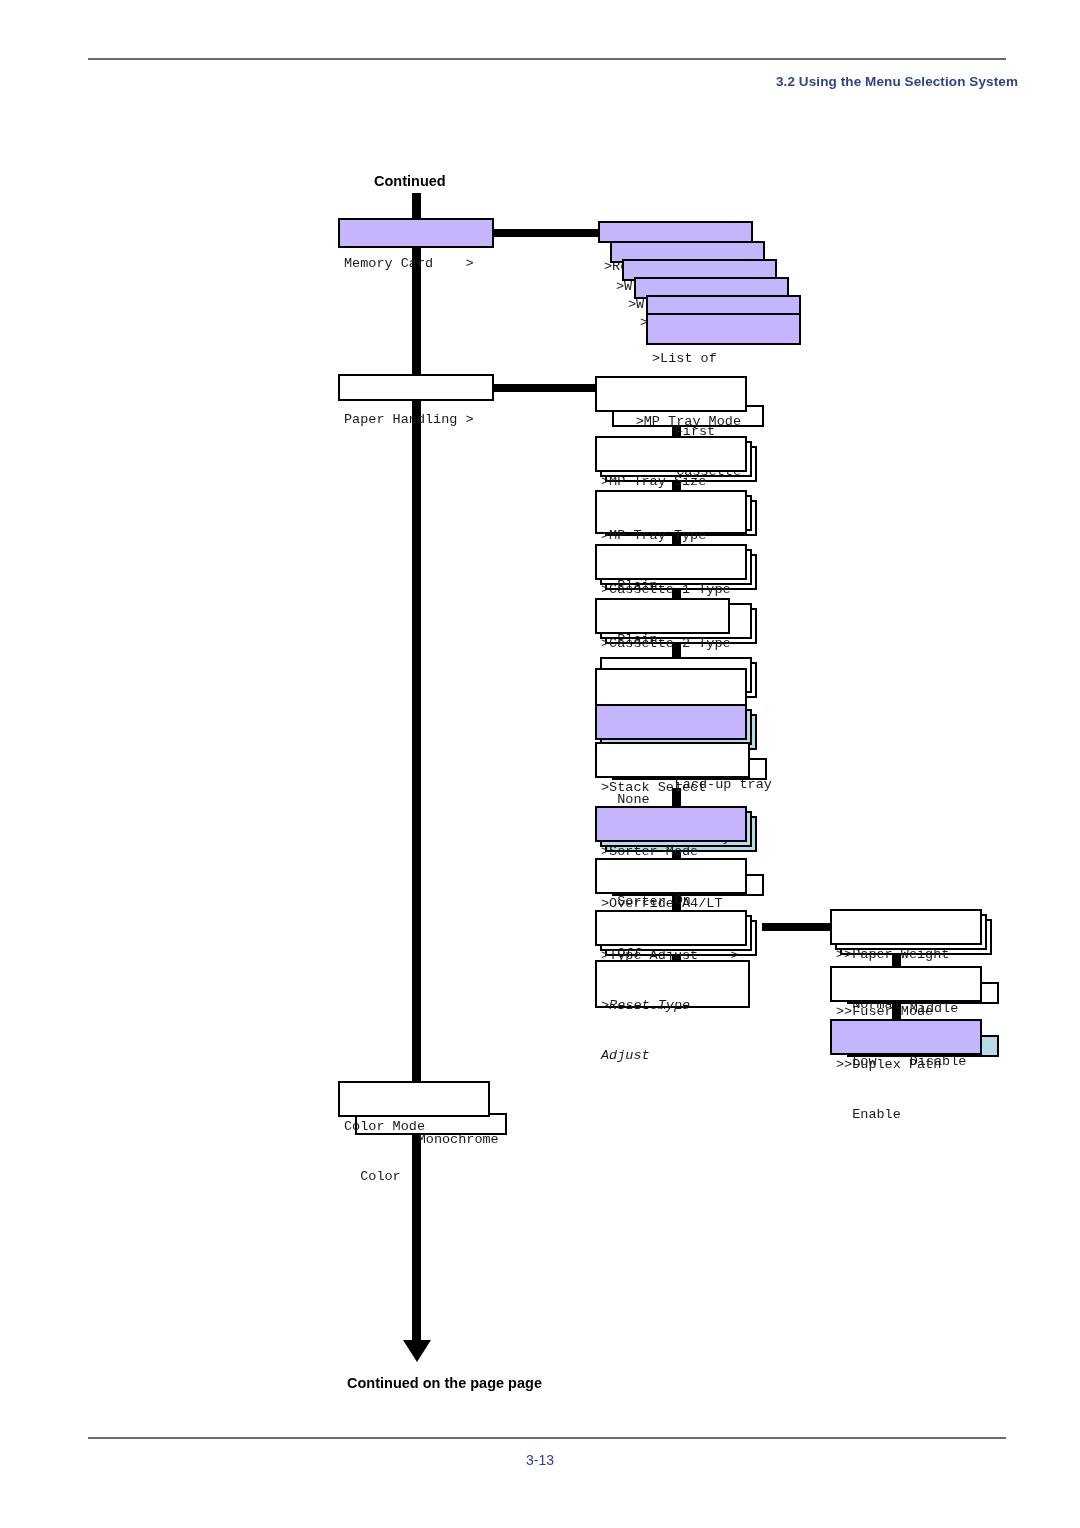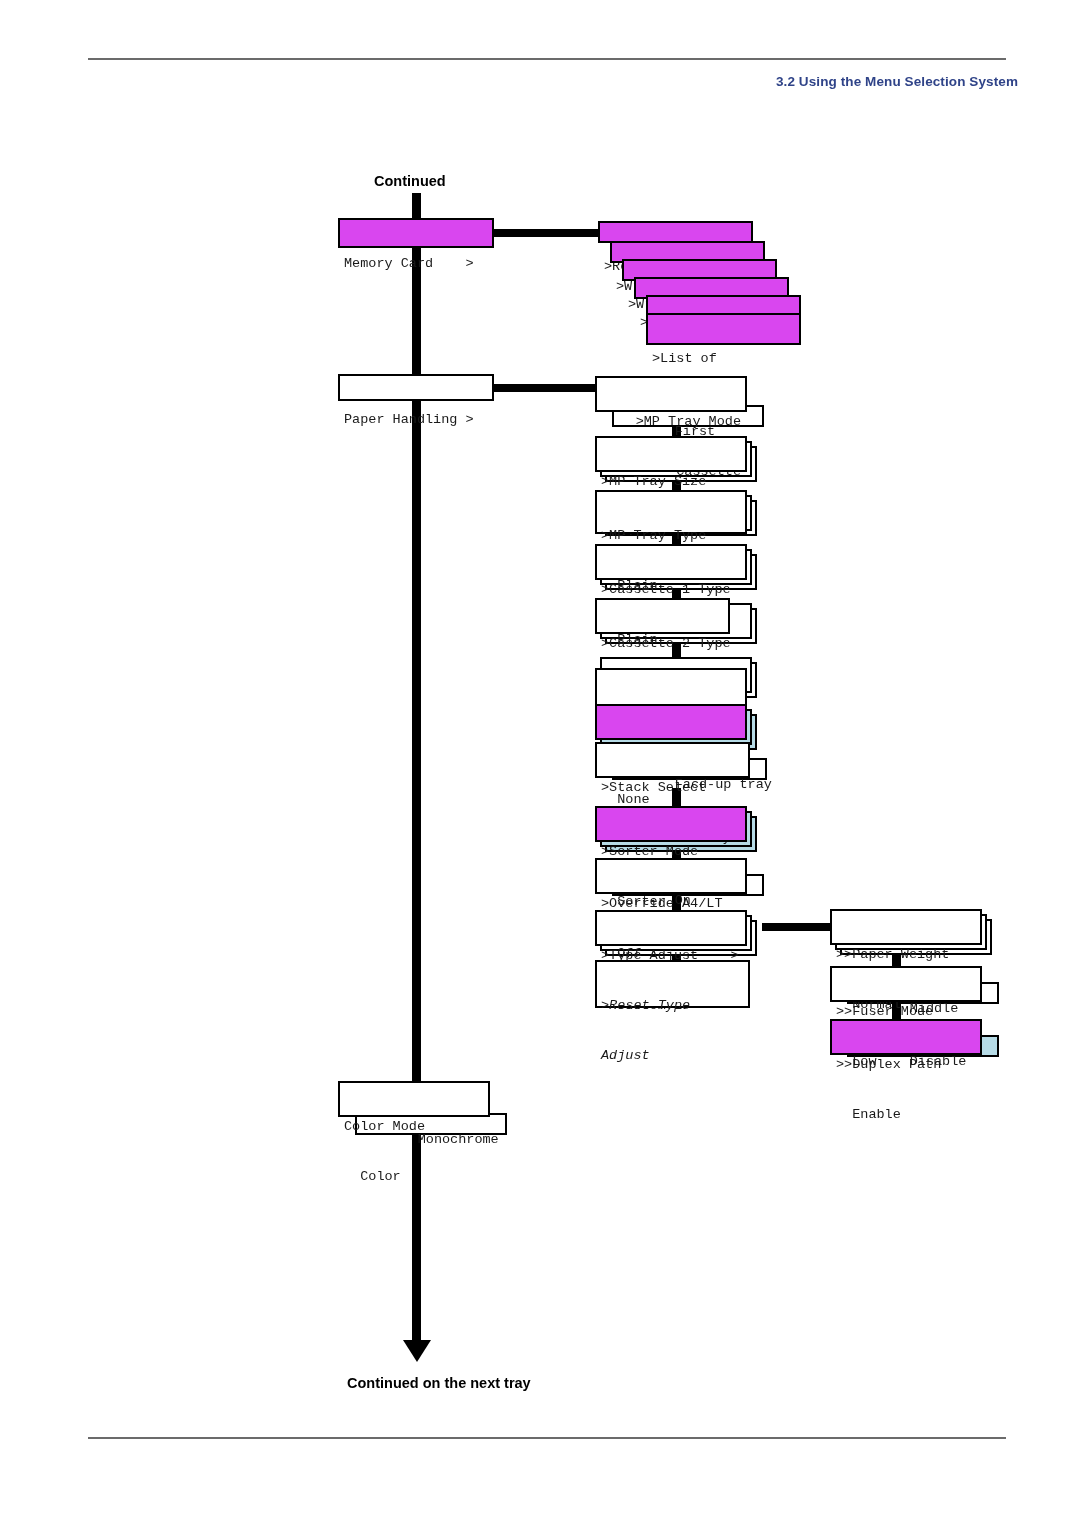--- a/index.html
+++ b/index.html
@@ -53,21 +53,21 @@
     border:2px solid #000;
     background:#ffffff;
     font-family:"Liberation Mono","DejaVu Sans Mono",monospace;
     font-size:13.5px;
     line-height:16.5px;
     color:#1a1a1a;
     padding:3px 4px 2px 4px;
     white-space:pre;
     z-index:5;
   }
-  .lcd.hl{background:#d946ef;}
+  .lcd.hl{background:#c4b5fd;}
   
   .stack{
     position:absolute;
     box-sizing:border-box;
     border:2px solid #000;
     background:#ffffff;
     z-index:3;
   }
   .stack.hl{background:#b6dbe6;}
   .stack.s2{z-index:2;}
@@ -90,23 +90,24 @@
 </style>
 </head>
 <body>
 
 <div class="page">
 
   <div class="hdr-rule"></div>
   <div class="hdr-title">3.2 Using the Menu Selection System</div>
 
   <div class="ftr-rule"></div>
+  <div class="ftr-page">3-13</div>
 
   <div class="heading" style="left:374px;top:173px;">Continued</div>
-  <div class="heading" style="left:347px;top:1375px;">Continued on the next tray</div>
+  <div class="heading" style="left:347px;top:1375px;">Continued on the page page</div>
 
   <div class="spine" style="left:412px;top:193px;width:9px;height:1153px;"></div>
   <div class="arrow-head" style="left:403px;top:1340px;"></div>
 
   <div class="spine" style="left:490px;top:229px;width:110px;height:8px;"></div>
 
   <div class="spine" style="left:490px;top:384px;width:110px;height:8px;"></div>
 
   <div class="spine" style="left:762px;top:923px;width:70px;height:8px;"></div>
 

